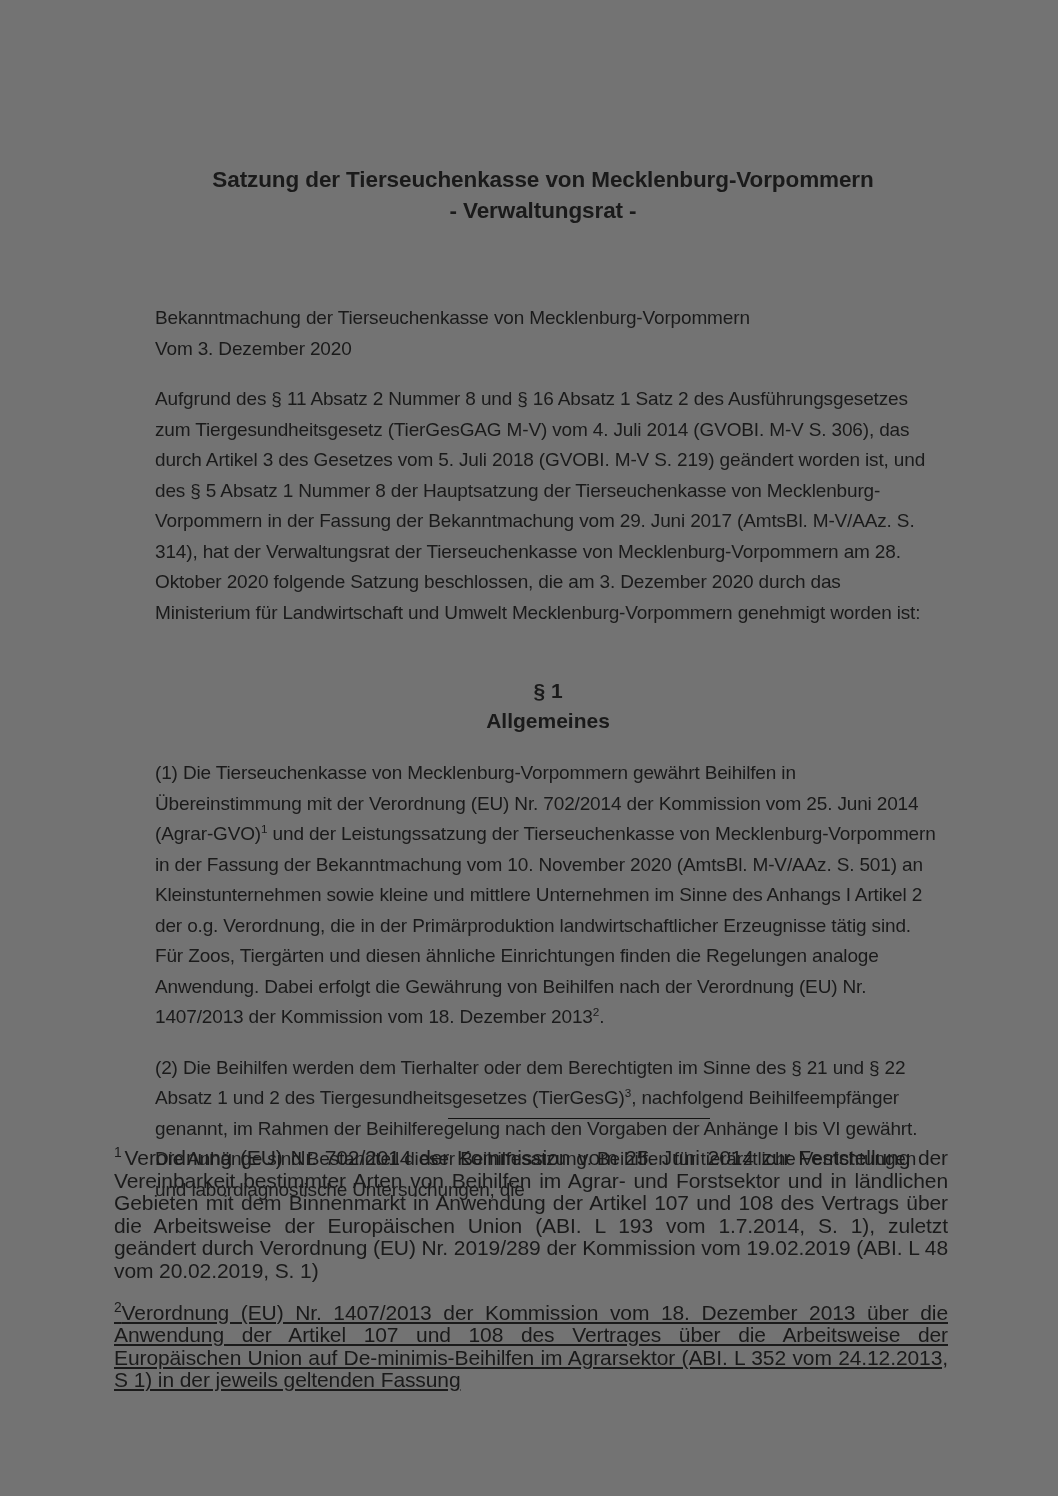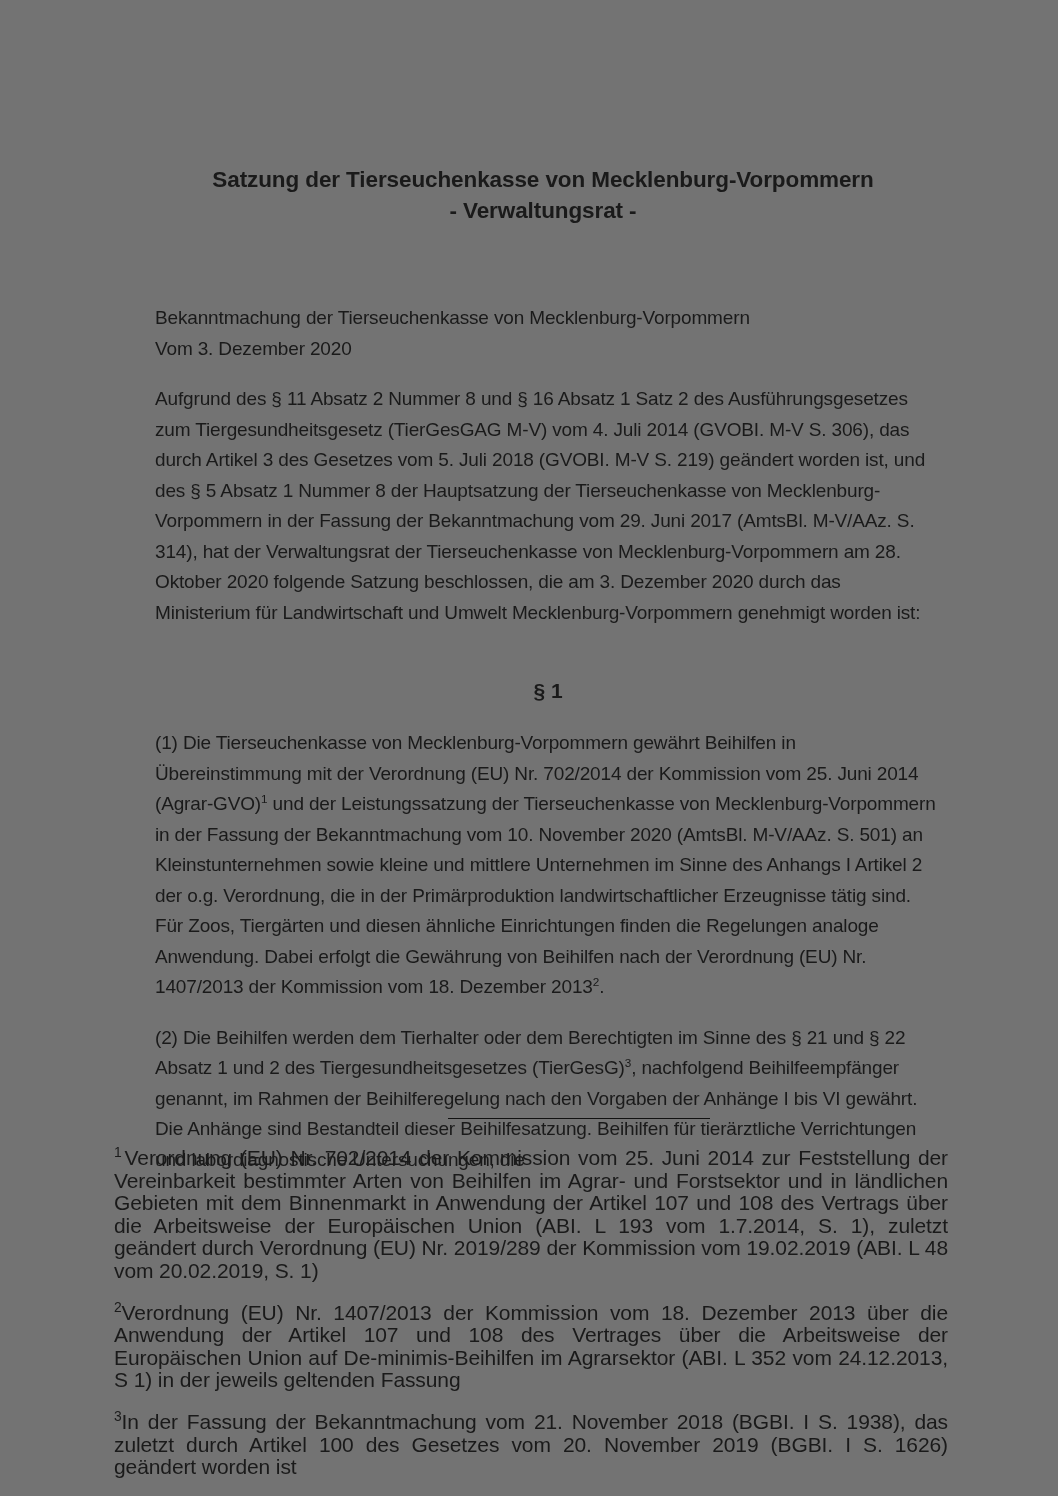--- a/index.html
+++ b/index.html
@@ -98,20 +98,21 @@
   .footnote {
     font-size: 21px;
     line-height: 22.6px;
     text-align: justify;
     text-justify: inter-word;
     margin: 16px;
     letter-spacing: -0.1px;
   }
   .footnote + .footnote {
     margin-top: 19px;
+    text-decoration: underline;
   }
   .footnote .marker {
     font-size: 0.66em;
     vertical-align: super;
     line-height: 0;
   }
   .fn1 .marker { padding-right: 3px; }
 </style>
 </head>
 <body>
@@ -125,29 +126,29 @@
 
   <div class="body-col">
 
     <p class="para">Bekanntmachung der Tierseuchenkasse von Mecklenburg-Vorpommern
 Vom 3. Dezember 2020</p>
 
     <p class="para">Aufgrund des § 11 Absatz 2 Nummer 8 und § 16 Absatz 1 Satz 2 des Ausführungsgesetzes zum Tiergesundheitsgesetz (TierGesGAG M-V) vom 4. Juli 2014 (GVOBI. M-V S. 306), das durch Artikel 3 des Gesetzes vom 5. Juli 2018 (GVOBI. M-V S. 219) geändert worden ist, und des § 5 Absatz 1 Nummer 8 der Hauptsatzung der Tierseuchenkasse von Mecklenburg-Vorpommern in der Fassung der Bekanntmachung vom 29. Juni 2017 (AmtsBl. M-V/AAz. S. 314), hat der Verwaltungsrat der Tierseuchenkasse von Mecklenburg-Vorpommern am 28. Oktober 2020 folgende Satzung beschlossen, die am 3. Dezember 2020 durch das Ministerium für Landwirtschaft und Umwelt Mecklenburg-Vorpommern genehmigt worden ist:</p>
 
     <div class="section-head sec-spacer-top sec-spacer-bottom">
       <span class="sec-num">§ 1</span>
+      <span class="sec-title">Allgemeines</span>
     </div>
 
     <p class="para"><span>(1) Die Tierseuchenkasse von Mecklenburg-Vorpommern gewährt Beihilfen in Übereinstimmung mit der Verordnung (EU) Nr. 702/2014 der Kommission vom 25. Juni 2014 (Agrar-GVO)</span><sup class="fn">1</sup><span> und der Leistungssatzung der Tierseuchenkasse von Mecklenburg-Vorpommern in der Fassung der Bekanntmachung vom 10. November 2020 (AmtsBl. M-V/AAz. S. 501) an Kleinstunternehmen sowie kleine und mittlere Unternehmen im Sinne des Anhangs I Artikel 2 der o.g. Verordnung, die in der Primärproduktion landwirtschaftlicher Erzeugnisse tätig sind. Für Zoos, Tiergärten und diesen ähnliche Einrichtungen finden die Regelungen analoge Anwendung. Dabei erfolgt die Gewährung von Beihilfen nach der Verordnung (EU) Nr. 1407/2013 der Kommission vom 18. Dezember 2013</span><sup class="fn">2</sup><span>.</span></p>
 
     <p class="para"><span>(2) Die Beihilfen werden dem Tierhalter oder dem Berechtigten im Sinne des § 21 und § 22 Absatz 1 und 2 des Tiergesundheitsgesetzes (TierGesG)</span><sup class="fn">3</sup><span>, nachfolgend Beihilfeempfänger genannt, im Rahmen der Beihilferegelung nach den Vorgaben der Anhänge I bis VI gewährt. Die Anhänge sind Bestandteil dieser Beihilfesatzung. Beihilfen für tierärztliche Verrichtungen und labordiagnostische Untersuchungen, die</span></p>
 
   </div>
 
   <div class="fn-rule"></div>
 
   <div class="footnotes">
     <p class="footnote fn1"><span class="marker">1</span><span>Verordnung (EU) Nr. 702/2014 der Kommission vom 25. Juni 2014 zur Feststellung der Vereinbarkeit bestimmter Arten von Beihilfen im Agrar- und Forstsektor und in ländlichen Gebieten mit dem Binnenmarkt in Anwendung der Artikel 107 und 108 des Vertrags über die Arbeitsweise der Europäischen Union (ABI. L 193 vom 1.7.2014, S. 1), zuletzt geändert durch Verordnung (EU) Nr. 2019/289 der Kommission vom 19.02.2019 (ABI. L 48 vom 20.02.2019, S. 1)</span></p>
     <p class="footnote"><span class="marker">2</span><span>Verordnung (EU) Nr. 1407/2013 der Kommission vom 18. Dezember 2013 über die Anwendung der Artikel 107 und 108 des Vertrages über die Arbeitsweise der Europäischen Union auf De-minimis-Beihilfen im Agrarsektor (ABI. L 352 vom 24.12.2013, S 1) in der jeweils geltenden Fassung</span></p>
-    <p class="footnote"><span class="marker">3</span><span>In der Fassung der Bekanntmachung vom 21. November 2018 (BGBI. I S. 1938), das zuletzt durch Artikel 100 des Gesetzes vom 20. November 2019 (BGBI. I S. 1626) geändert worden ist</span></p>
   </div>
 
 </div>
 
 </body></html>

